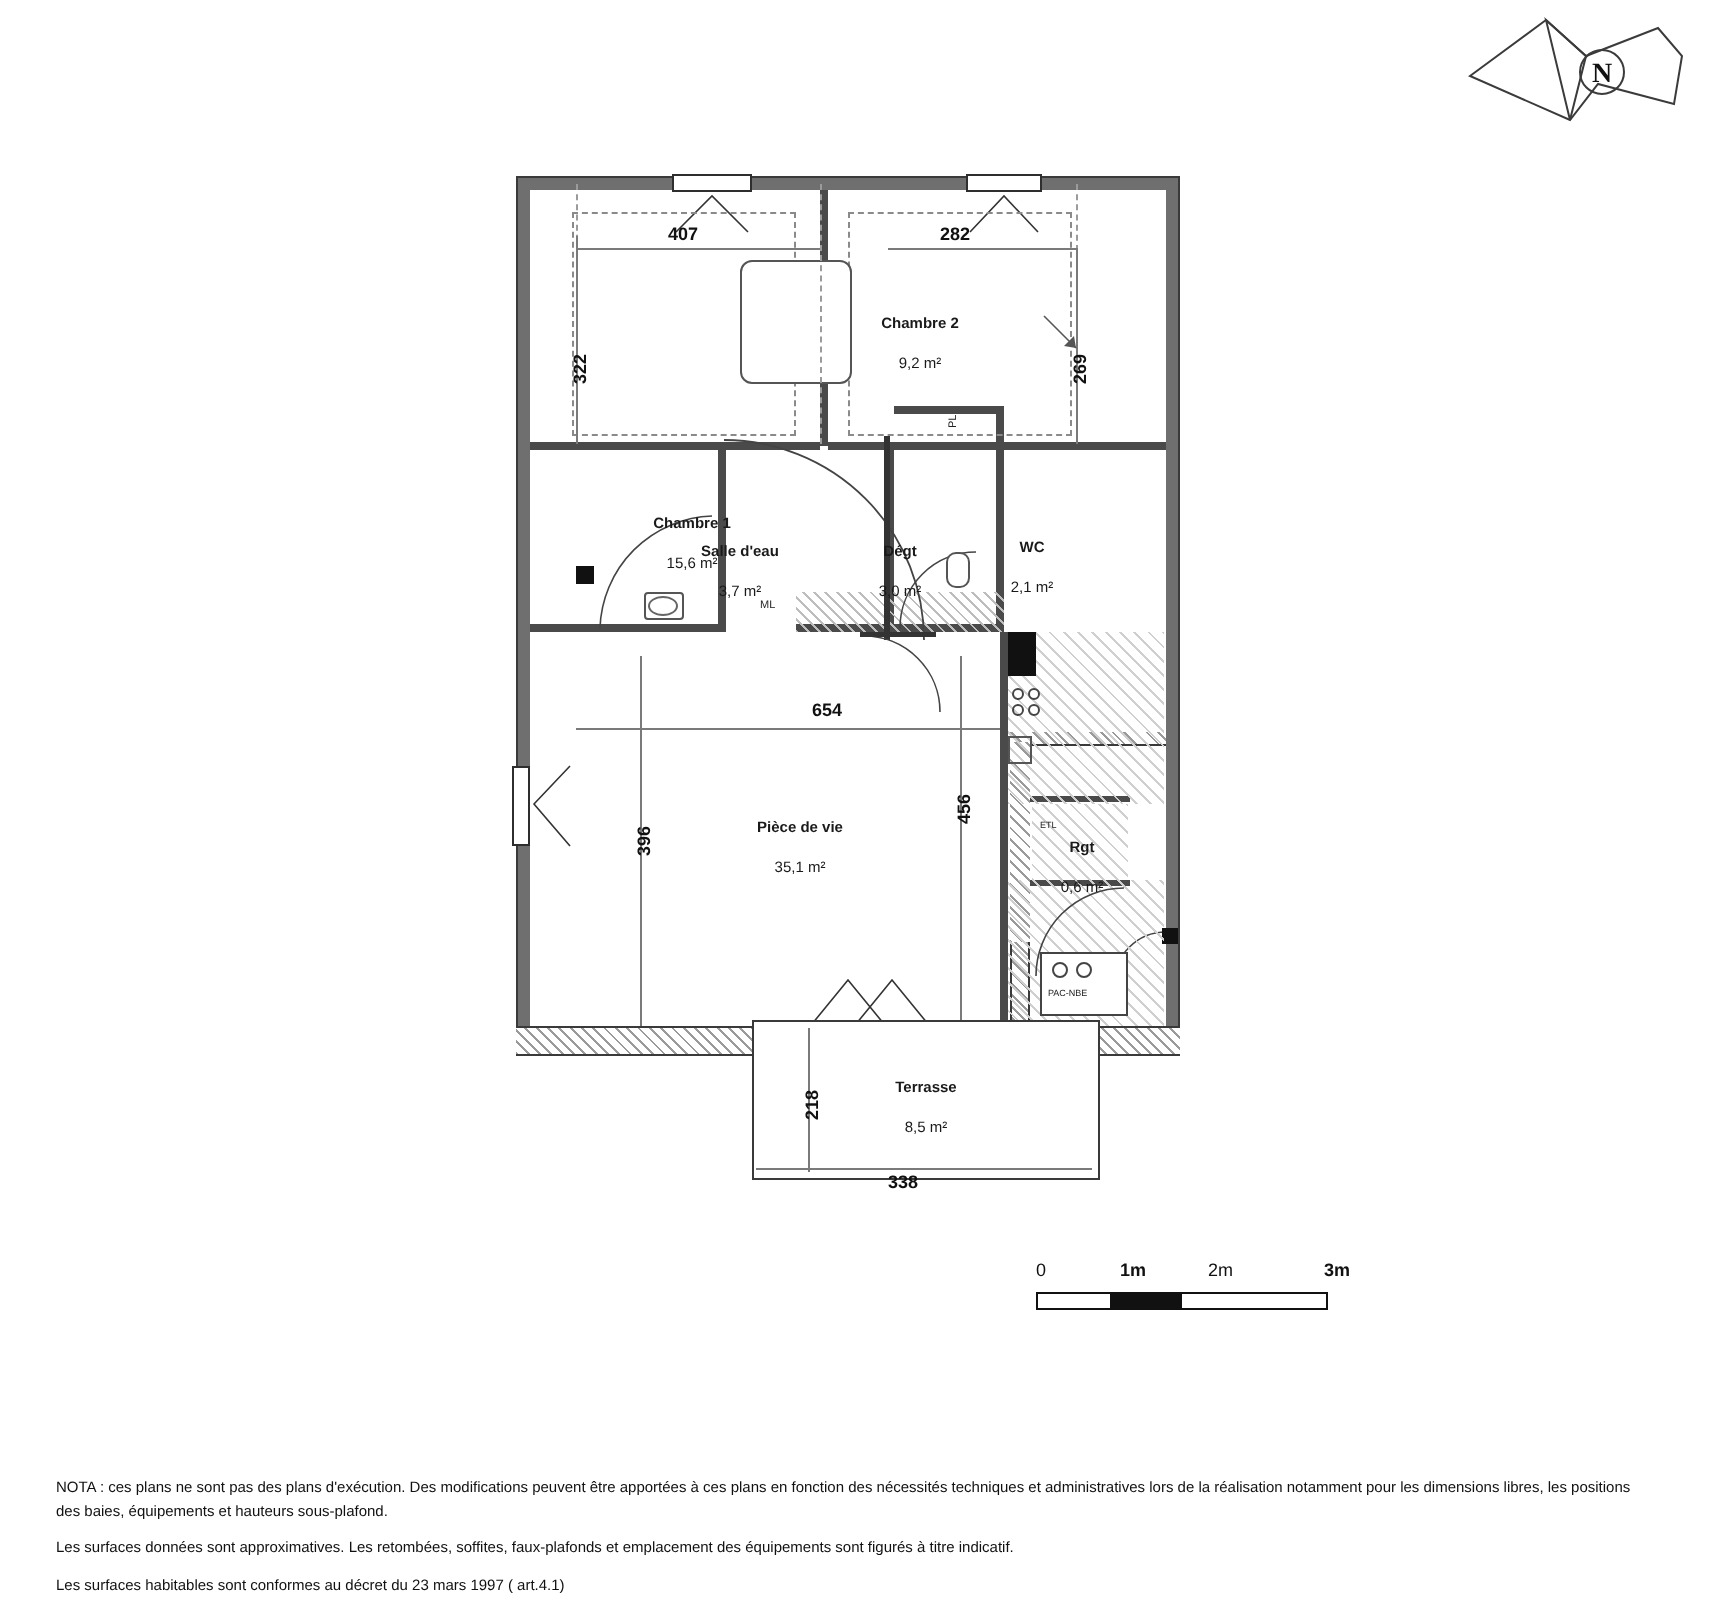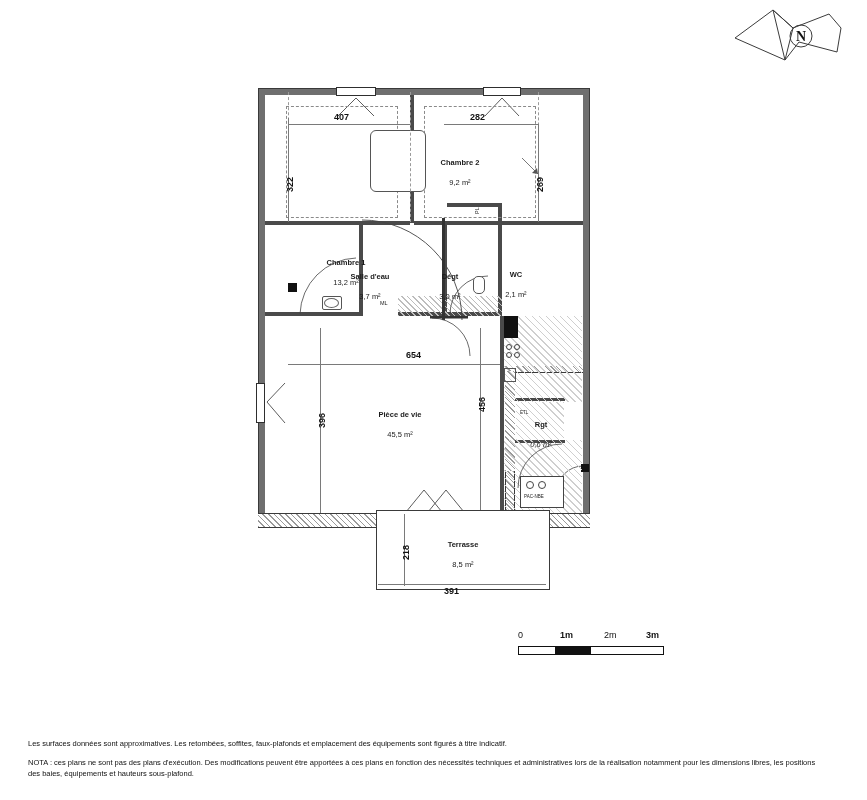--- a/index.html
+++ b/index.html
@@ -194,45 +194,45 @@
     <div style="position:absolute;left:268px;top:393px;width:8px;height:8px;border:1px solid #444;border-radius:50%;"></div>
     <div style="position:absolute;left:280px;top:393px;width:8px;height:8px;border:1px solid #444;border-radius:50%;"></div>
     <div class="tiny" style="left:266px;top:406px;font-size:4.5px;">PAC-NBE</div>
 
     <div class="tiny" style="left:216px;top:126px;transform:rotate(-90deg);transform-origin:left top;">PL</div>
     <div class="tiny" style="left:122px;top:212px;">ML</div>
     <div class="tiny" style="left:262px;top:322px;font-size:4.5px;">ETL</div>
 
     <div class="rl" style="left:88px;top:162px;width:0;">
       <span class="n" style="white-space:nowrap;transform:translateX(-50%);display:inline-block;">Chambre 1</span>
-      <span class="a" style="white-space:nowrap;transform:translateX(-50%);display:inline-block;">13,2 m²</span>
+      <span class="a" style="white-space:nowrap;transform:translateX(-50%);display:inline-block;">15,6 m²</span>
     </div>
     <div class="rl" style="left:202px;top:62px;width:0;">
       <span class="n" style="white-space:nowrap;transform:translateX(-50%);display:inline-block;">Chambre 2</span>
       <span class="a" style="white-space:nowrap;transform:translateX(-50%);display:inline-block;">9,2 m²</span>
     </div>
     <div class="rl" style="left:112px;top:176px;width:0;">
       <span class="n" style="white-space:nowrap;transform:translateX(-50%);display:inline-block;">Salle d'eau</span>
       <span class="a" style="white-space:nowrap;transform:translateX(-50%);display:inline-block;">3,7 m²</span>
     </div>
     <div class="rl" style="left:192px;top:176px;width:0;">
       <span class="n" style="white-space:nowrap;transform:translateX(-50%);display:inline-block;">Dégt</span>
       <span class="a" style="white-space:nowrap;transform:translateX(-50%);display:inline-block;">3,0 m²</span>
     </div>
     <div class="rl" style="left:258px;top:174px;width:0;">
       <span class="n" style="white-space:nowrap;transform:translateX(-50%);display:inline-block;">WC</span>
       <span class="a" style="white-space:nowrap;transform:translateX(-50%);display:inline-block;">2,1 m²</span>
     </div>
     <div class="rl" style="left:142px;top:314px;width:0;">
       <span class="n" style="white-space:nowrap;transform:translateX(-50%);display:inline-block;">Pièce de vie</span>
-      <span class="a" style="white-space:nowrap;transform:translateX(-50%);display:inline-block;">45,5 m²</span>
+      <span class="a" style="white-space:nowrap;transform:translateX(-50%);display:inline-block;">35,1 m²</span>
     </div>
     <div class="rl" style="left:283px;top:324px;width:0;">
       <span class="n" style="white-space:nowrap;transform:translateX(-50%);display:inline-block;">Rgt</span>
-      <span class="a" style="white-space:nowrap;transform:translateX(-50%);display:inline-block;font-style:italic;">0,6 m²</span>
+      <span class="a" style="white-space:nowrap;transform:translateX(-50%);display:inline-block;">0,6 m²</span>
     </div>
 
     <div class="dlinev" style="left:30px;top:4px;height:130px;"></div>
     <div class="dlinev" style="left:152px;top:4px;height:130px;"></div>
     <div class="line" style="left:30px;top:36px;width:122px;height:1px;"></div>
     <div class="dimtxt" style="left:76px;top:24px;">407</div>
 
     <div class="dlinev" style="left:280px;top:4px;height:130px;"></div>
     <div class="line" style="left:186px;top:36px;width:94px;height:1px;"></div>
     <div class="dimtxt" style="left:212px;top:24px;">282</div>
@@ -258,36 +258,37 @@
     <div class="dimtxt v" style="left:219px;top:324px;transform:rotate(-90deg);">456</div>
 
     <div style="position:absolute;left:118px;top:422px;width:174px;height:80px;border:1px solid #3a3a3a;background:#fff;"></div>
     <div class="rl" style="left:205px;top:444px;width:0;">
       <span class="n" style="white-space:nowrap;transform:translateX(-50%);display:inline-block;">Terrasse</span>
       <span class="a" style="white-space:nowrap;transform:translateX(-50%);display:inline-block;">8,5 m²</span>
     </div>
     <div class="line" style="left:146px;top:426px;width:1px;height:72px;"></div>
     <div class="dimtxt v" style="left:143px;top:472px;transform:rotate(-90deg);">218</div>
     <div class="line" style="left:120px;top:496px;width:168px;height:1px;"></div>
-    <div class="dimtxt" style="left:186px;top:498px;">391</div>
+    <div class="dimtxt" style="left:186px;top:498px;">338</div>
   </div>
 
   <div class="scalebar">
     <div class="ticks">
       <span style="left:0px;">0</span>
       <span style="left:42px;font-weight:bold;">1m</span>
       <span style="left:86px;">2m</span>
-      <span style="left:128px;font-weight:bold;">3m</span>
+      <span style="left:144px;font-weight:bold;">3m</span>
     </div>
     <div class="bar">
       <i class="e"></i>
       <i class="f"></i>
       <i class="e"></i>
       <i class="e"></i>
     </div>
   </div>
 
   <div class="notes">
+    <div class="nl n1">NOTA : ces plans ne sont pas des plans d'exécution. Des modifications peuvent être apportées à ces plans en fonction des nécessités techniques et administratives lors de la réalisation notamment pour les dimensions libres, les positions des baies, équipements et hauteurs sous-plafond.</div>
     <div class="nl n2">Les surfaces données sont approximatives. Les retombées, soffites, faux-plafonds et emplacement des équipements sont figurés à titre indicatif.</div>
-    <div class="nl n1">NOTA : ces plans ne sont pas des plans d'exécution. Des modifications peuvent être apportées à ces plans en fonction des nécessités techniques et administratives lors de la réalisation notamment pour les dimensions libres, les positions des baies, équipements et hauteurs sous-plafond.</div>
+    <div class="nl n3">Les surfaces habitables sont conformes au décret du 23 mars 1997 ( art.4.1)</div>
   </div>
 
 </div>
 
 </body></html>

